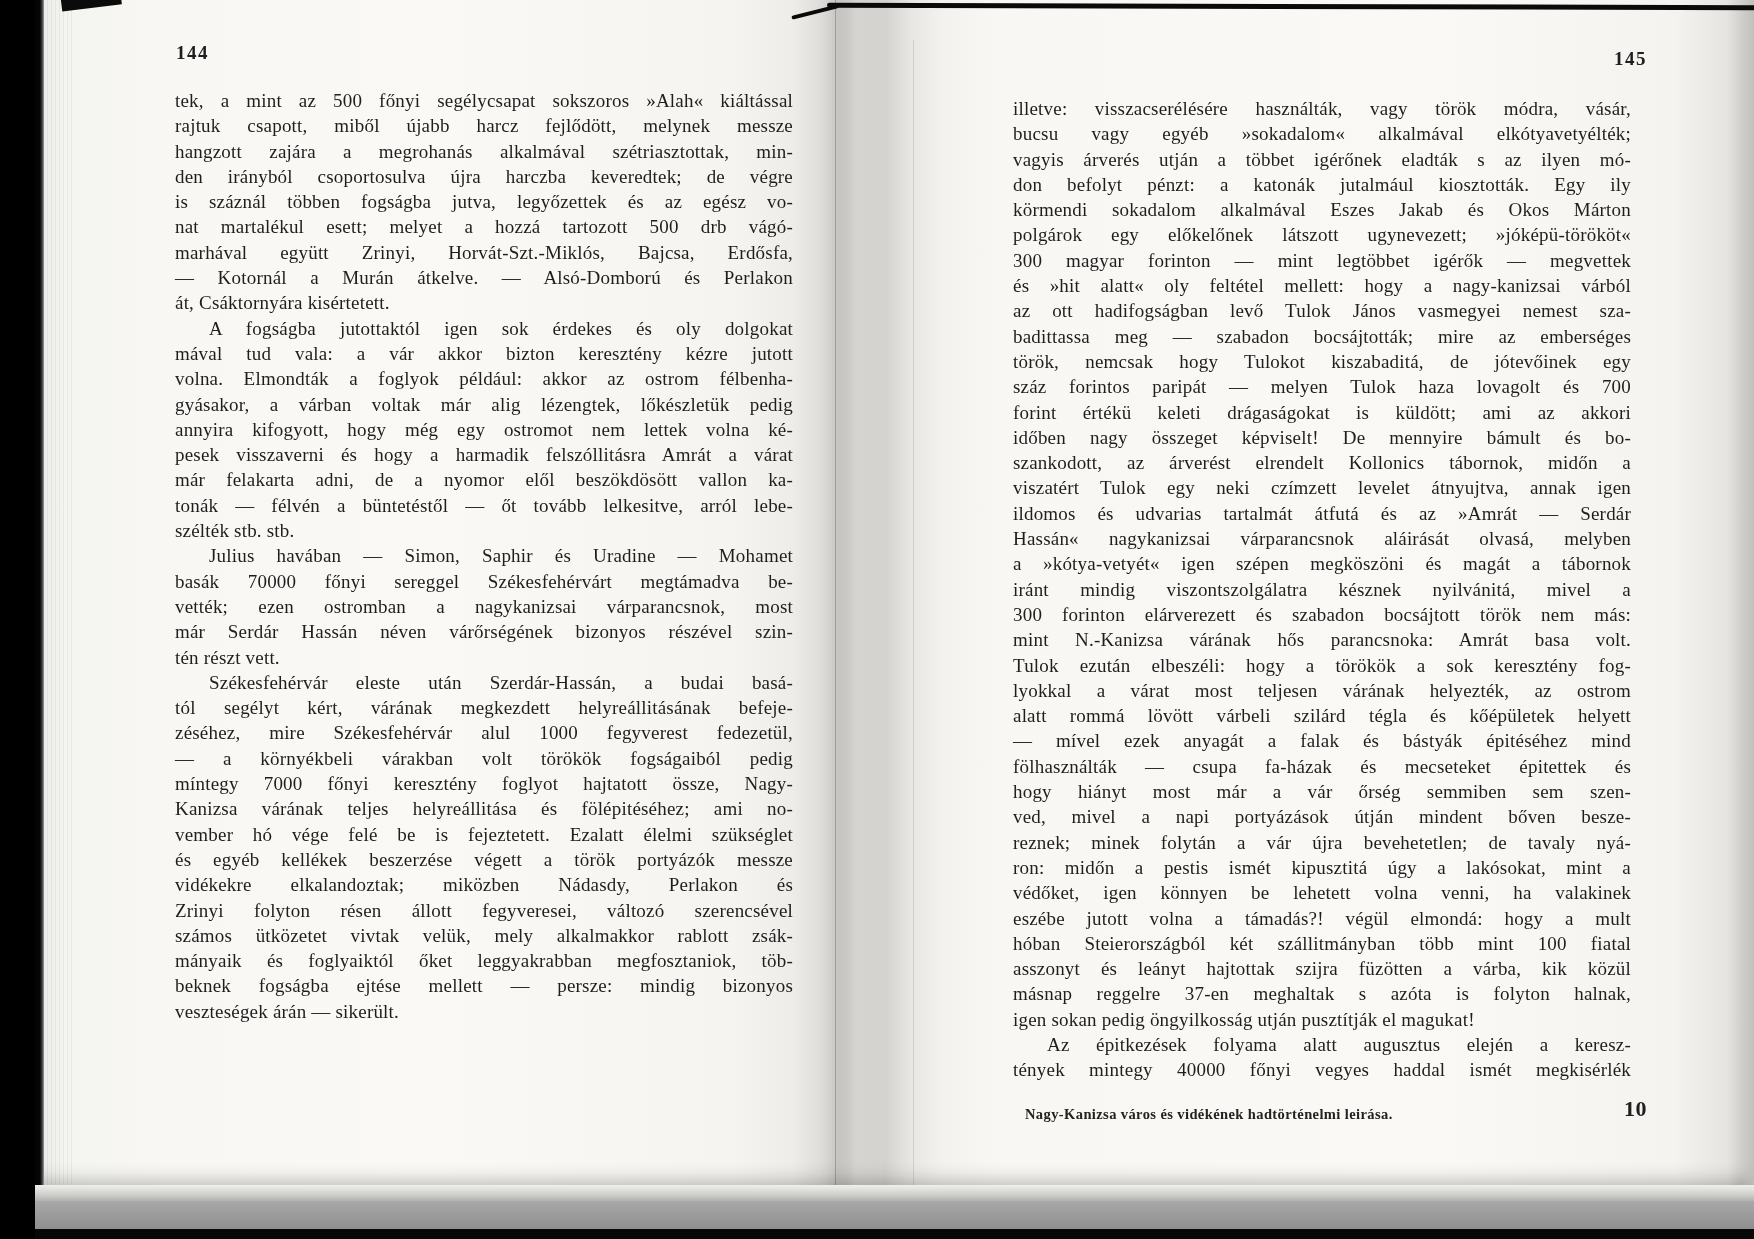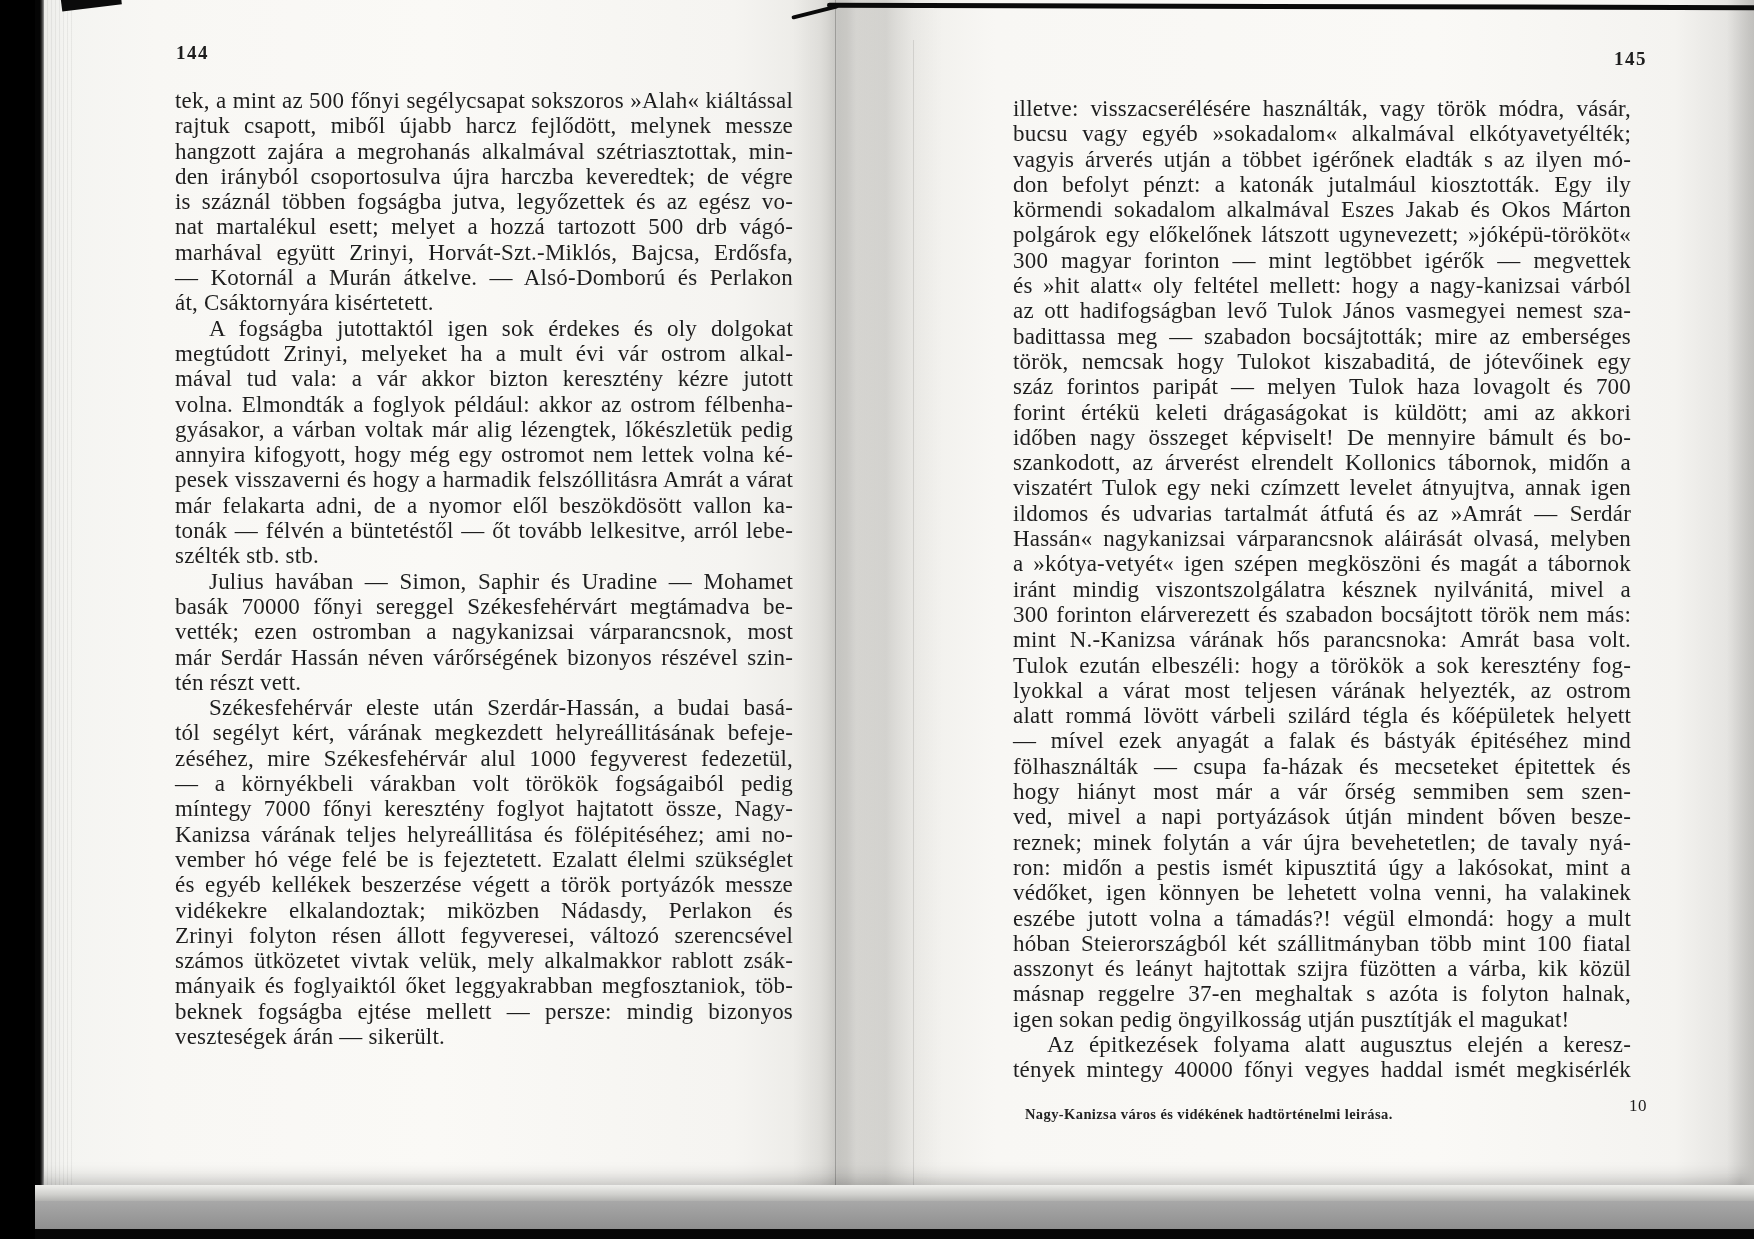--- a/index.html
+++ b/index.html
@@ -70,34 +70,34 @@
     position:absolute;left:0;top:1201px;width:1754px;height:28px;
     background:linear-gradient(to bottom,#a8a8a8,#8f8f8f);
   }
   .black-strip{
     position:absolute;left:0;top:1229px;width:1754px;height:10px;background:#070707;
   }
   
   .pagenum{position:absolute;font-size:19px;letter-spacing:1.5px;font-weight:bold;}
   .pagenum-left{left:141px;top:42px;}
   .pagenum-right{left:1540px;top:48px;width:72px;text-align:right;}
-  .text-col{position:absolute;width:618px;font-size:23px;line-height:25.3px;letter-spacing:.2px;}
+  .text-col{position:absolute;width:618px;font-size:19px;line-height:25.3px;letter-spacing:.2px;}
   .text-col-left{left:140px;top:88px;}
   .text-col-right{left:978px;top:96px;}
   .line{text-align:justify;text-align-last:justify;white-space:normal;}
   .line.endline{text-align-last:left;}
   .para.indent .line.firstline{text-indent:34px;}
   .footer-row{
     position:absolute;left:978px;top:1096px;width:634px;height:34px;
   }
   .footer-title{
     position:absolute;left:12px;top:10px;font-size:14.5px;font-weight:bold;letter-spacing:.4px;color:#222;
   }
   .footer-sig{
-    position:absolute;right:0;top:0;font-size:17px;font-weight:normal;letter-spacing:.5px;
+    position:absolute;right:0;top:0;font-size:22px;font-weight:bold;letter-spacing:.5px;
   }
 </style>
 </head>
 <body>
 
 <div class="scene">
 
   <div class="book">
     <div class="gutter"></div>
     <div class="gutter-line"></div>
@@ -113,21 +113,20 @@
           <div class="line">hangzott zajára a megrohanás alkalmával szétriasztottak, min-</div>
           <div class="line">den irányból csoportosulva újra harczba keveredtek; de végre</div>
           <div class="line">is száznál többen fogságba jutva, legyőzettek és az egész vo-</div>
           <div class="line">nat martalékul esett; melyet a hozzá tartozott 500 drb vágó-</div>
           <div class="line">marhával együtt Zrinyi, Horvát-Szt.-Miklós, Bajcsa, Erdősfa,</div>
           <div class="line">— Kotornál a Murán átkelve. — Alsó-Domború és Perlakon</div>
           <div class="line endline">át, Csáktornyára kisértetett.</div>
         </div>
         <div class="para indent">
           <div class="line firstline">A fogságba jutottaktól igen sok érdekes és oly dolgokat</div>
-          <div class="line">megtúdott Zrinyi, melyeket ha a mult évi vár ostrom alkal-</div>
           <div class="line">mával tud vala: a vár akkor bizton keresztény kézre jutott</div>
           <div class="line">volna. Elmondták a foglyok például: akkor az ostrom félbenha-</div>
           <div class="line">gyásakor, a várban voltak már alig lézengtek, lőkészletük pedig</div>
           <div class="line">annyira kifogyott, hogy még egy ostromot nem lettek volna ké-</div>
           <div class="line">pesek visszaverni és hogy a harmadik felszóllitásra Amrát a várat</div>
           <div class="line">már felakarta adni, de a nyomor elől beszökdösött vallon ka-</div>
           <div class="line">tonák — félvén a büntetéstől — őt tovább lelkesitve, arról lebe-</div>
           <div class="line endline">szélték stb. stb.</div>
         </div>
         <div class="para indent">

